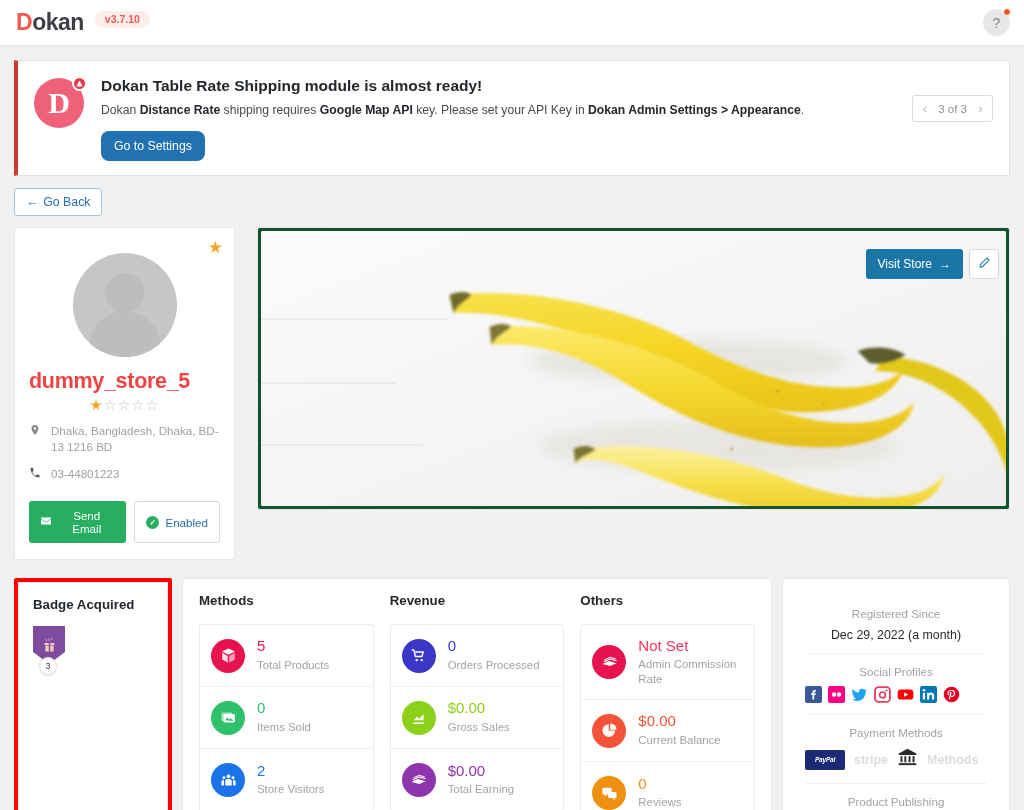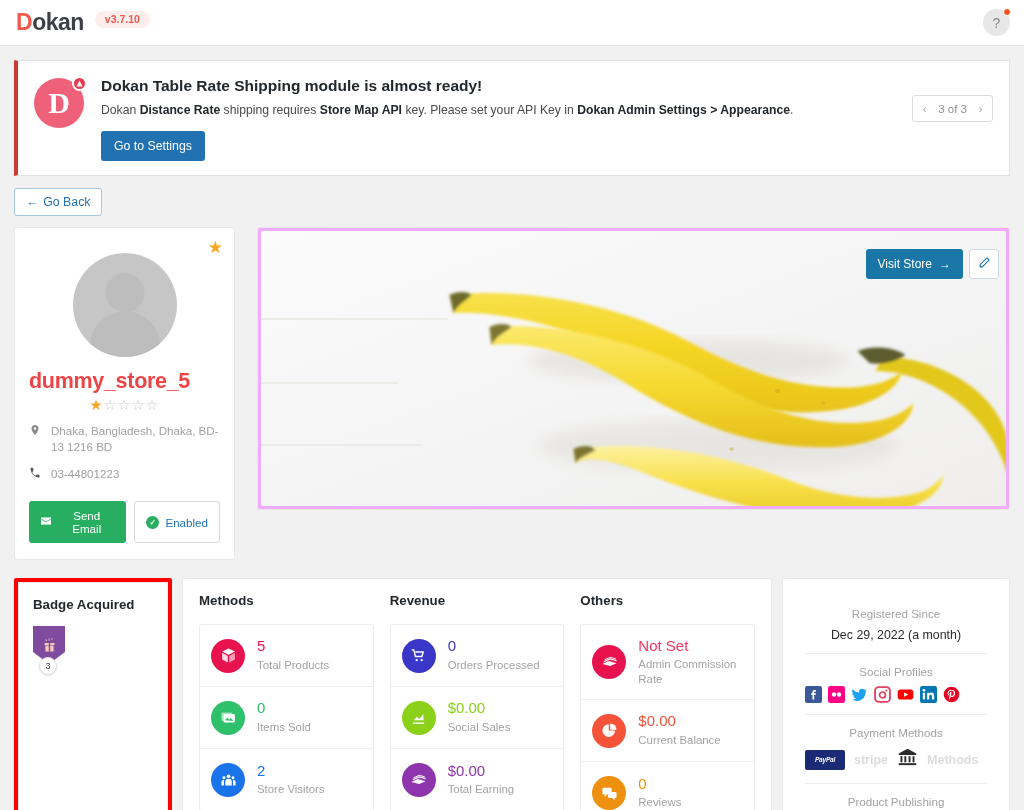--- a/index.html
+++ b/index.html
@@ -111,21 +111,21 @@
   .notice-text {
     font-size: 12.2px; color: #4a4a4a; margin: 0 0 11px 0;
     line-height: 1.45;
   }
   .notice-text b { font-weight: bold; color: #23282d; }
   .btn-primary {
     background: #2271b1;
     color: #fff;
     font-size: 12.3px;
     border: none;
-    border-radius: 3px;
+    border-radius: 8px;
     padding: 8px 13px;
     cursor: pointer;
     font-family: inherit;
   }
   .notice-pager {
     position: absolute;
     right: 16px; top: 34px;
     border: 1px solid #dcdcdc;
     border-radius: 3px;
     background: #fff;
@@ -230,21 +230,21 @@
   }
   .check-circle {
     width: 13px; height: 13px; border-radius: 50%; background: #27ae60;
     display: inline-flex; align-items: center; justify-content: center;
     color: #fff; font-size: 8px; font-weight: bold;
   }
 
   
   .banner-card {
     flex: 1;
-    background: #f0abfc;
+    background: #14532d;
     border: 1px solid #e8e8e8;
     border-radius: 3px;
     padding: 3px;
     position: relative;
   }
   .banner-img {
     height: 275px;
     border-radius: 2px;
     position: relative;
     overflow: hidden;
@@ -403,21 +403,21 @@
     <div class="notice-logo">
       <span>D</span>
       <span class="mini-badge">
         <svg viewBox="0 0 16 16">
             <path fill="#fff" d="M8 1l7 14H1z"></path>
           </svg>
       </span>
     </div>
     <div class="notice-body">
       <p class="notice-title">Dokan Table Rate Shipping module is almost ready!</p>
-      <p class="notice-text"><span>Dokan </span><b>Distance Rate</b><span> shipping requires </span><b>Store Map API</b><span> key. Please set your API Key in </span><b>Dokan Admin Settings &gt; Appearance</b><span>.</span></p>
+      <p class="notice-text"><span>Dokan </span><b>Distance Rate</b><span> shipping requires </span><b>Google Map API</b><span> key. Please set your API Key in </span><b>Dokan Admin Settings &gt; Appearance</b><span>.</span></p>
       <button class="btn-primary">Go to Settings</button>
     </div>
     <div class="notice-pager">
       <span class="arr">‹</span>
       <span class="cnt">3 of 3</span>
       <span class="arr">›</span>
     </div>
   </div>
 
   
@@ -641,21 +641,21 @@
           </div>
           <div class="stat-row">
             <div class="stat-icon" style="background:#8bd019">
               <svg viewBox="0 0 24 24">
                   <path d="M4 19h16v2H4z"></path>
                   <path d="M5 16l5-5 3 3 6-7v9z"></path>
                 </svg>
             </div>
             <div>
               <div class="stat-value" style="color:#8bd019">$0.00</div>
-              <div class="stat-label">Social Sales</div>
+              <div class="stat-label">Gross Sales</div>
             </div>
           </div>
           <div class="stat-row">
             <div class="stat-icon" style="background:#8e35ad">
               <svg viewBox="0 0 24 24">
                   <path d="M2 14l9-4 11 3-9 4z"></path>
                   <path d="M4 11l9-4 9 2.6" fill="none" stroke="#fff" stroke-width="1.6"></path>
                   <path d="M5 8.3L13 4.6l8 2.4" fill="none" stroke="#fff" stroke-width="1.4"></path>
                 </svg>
             </div>

